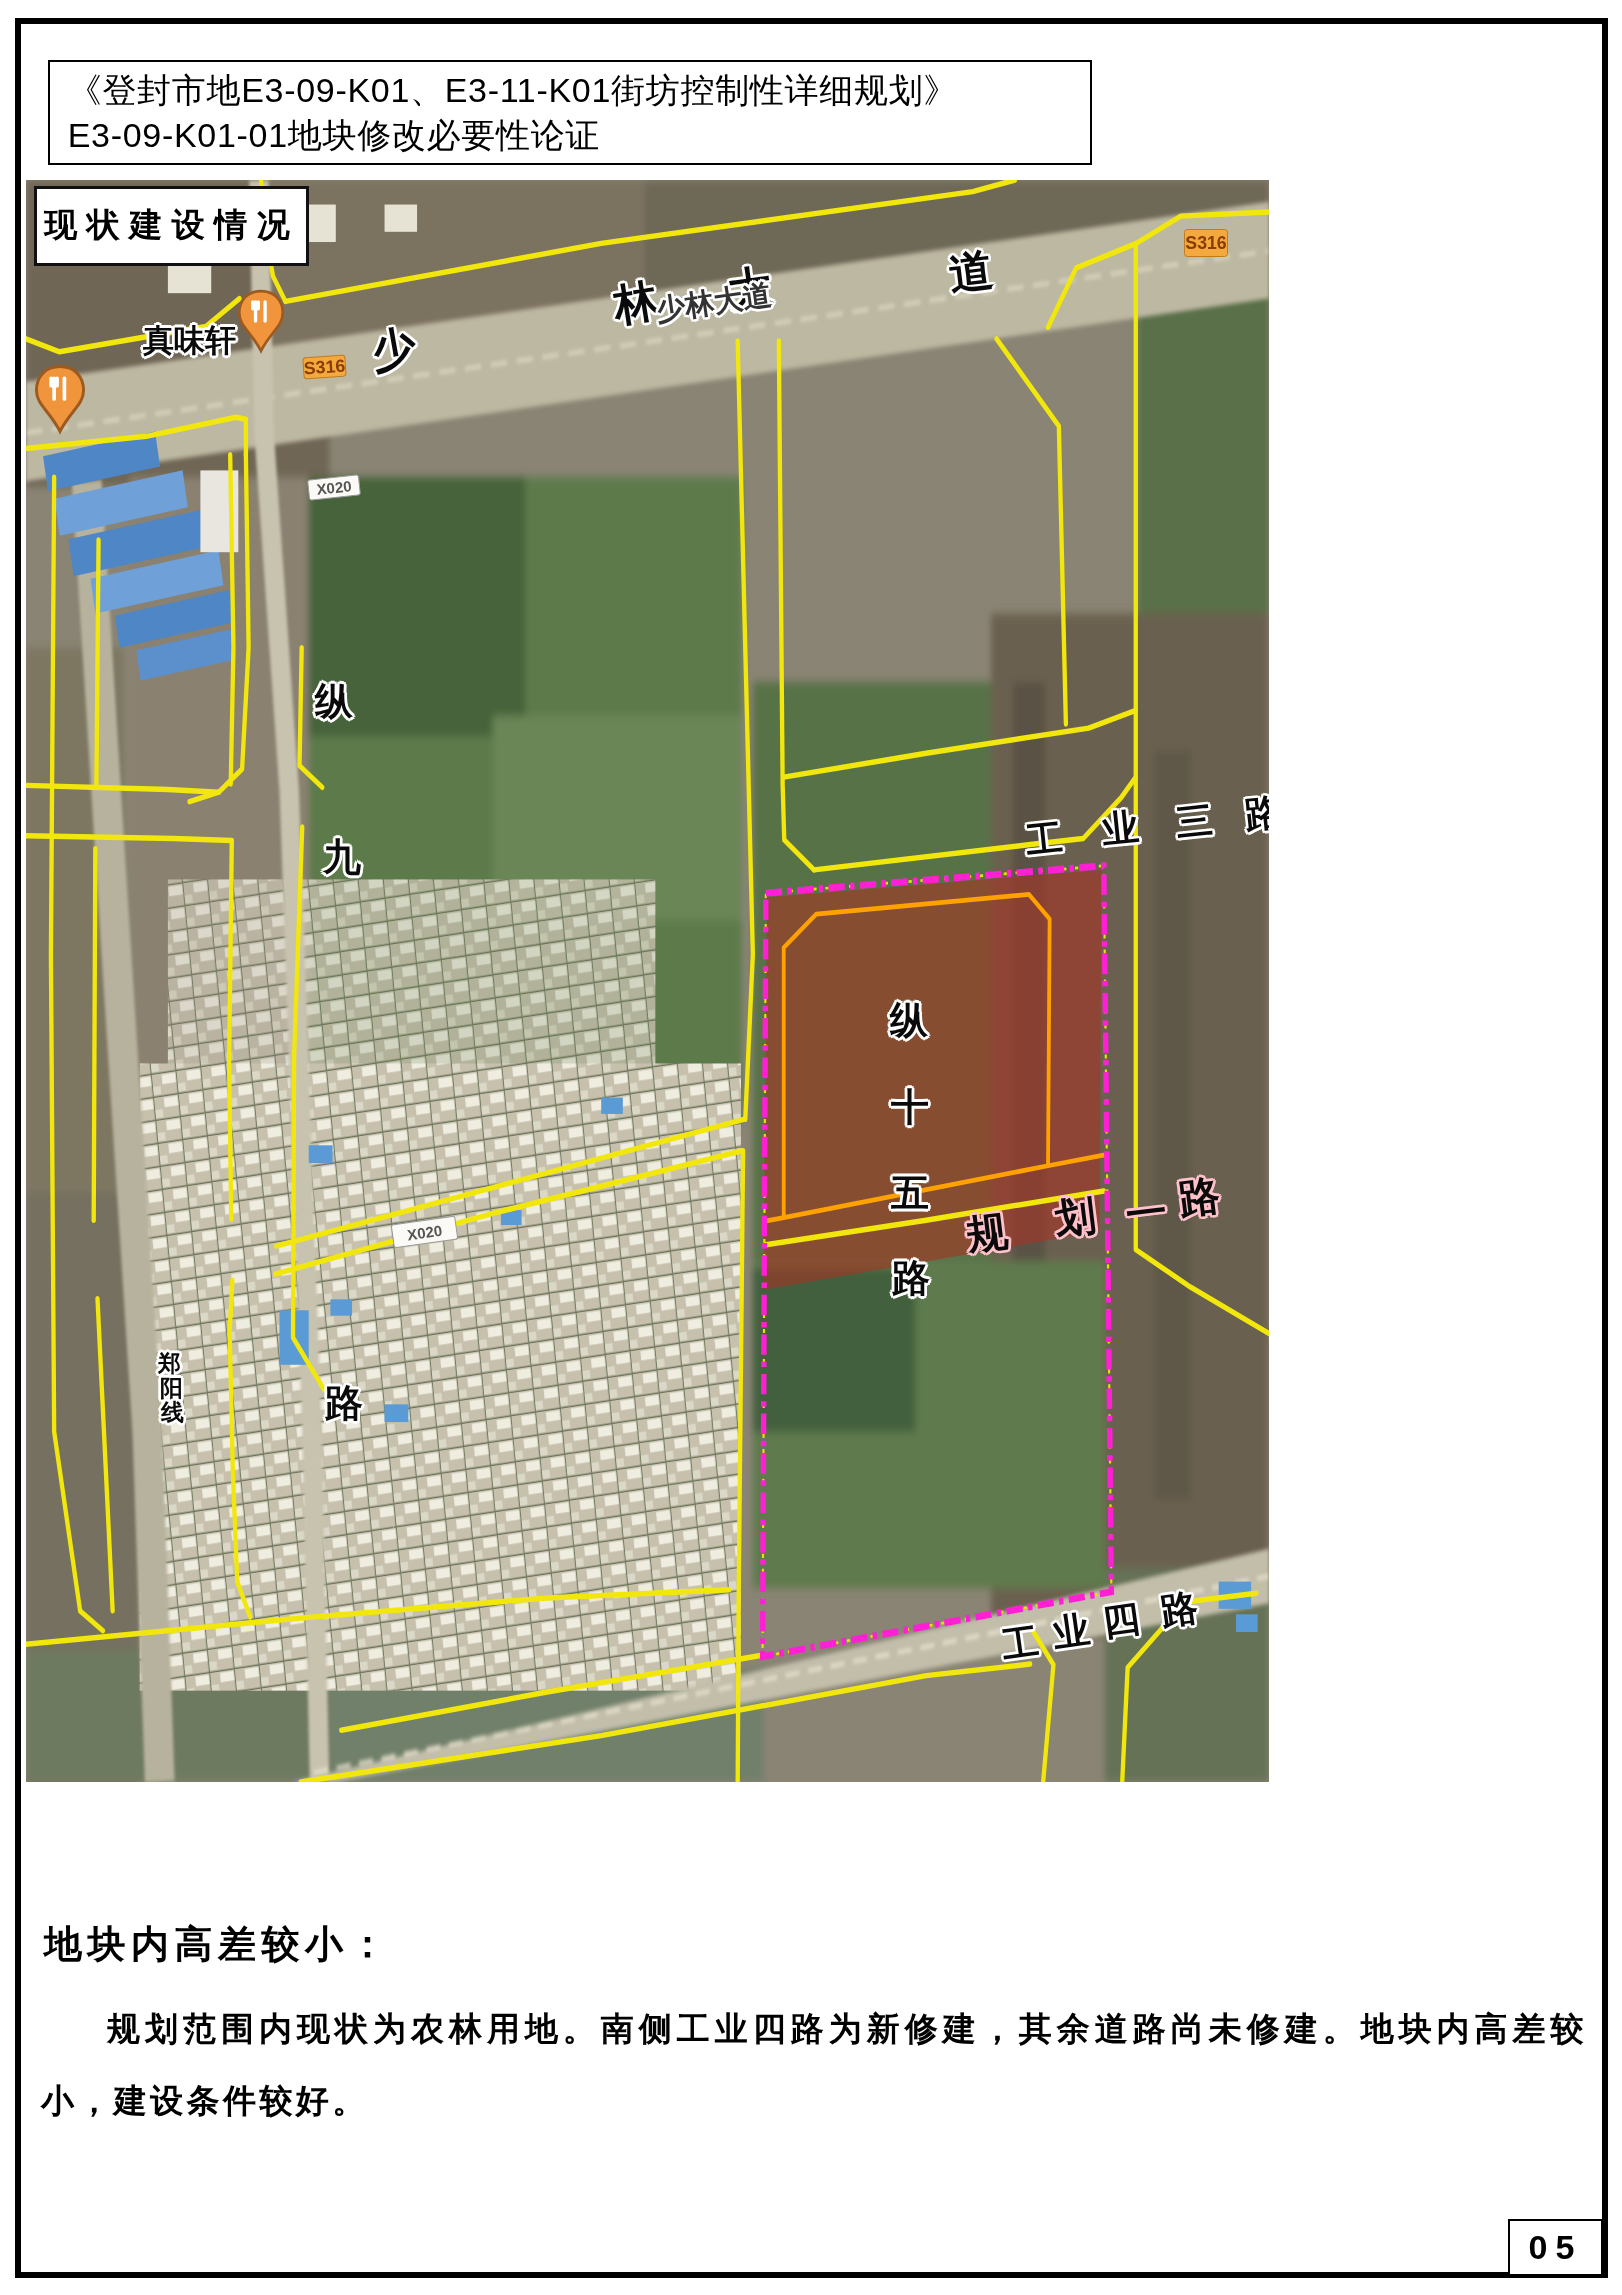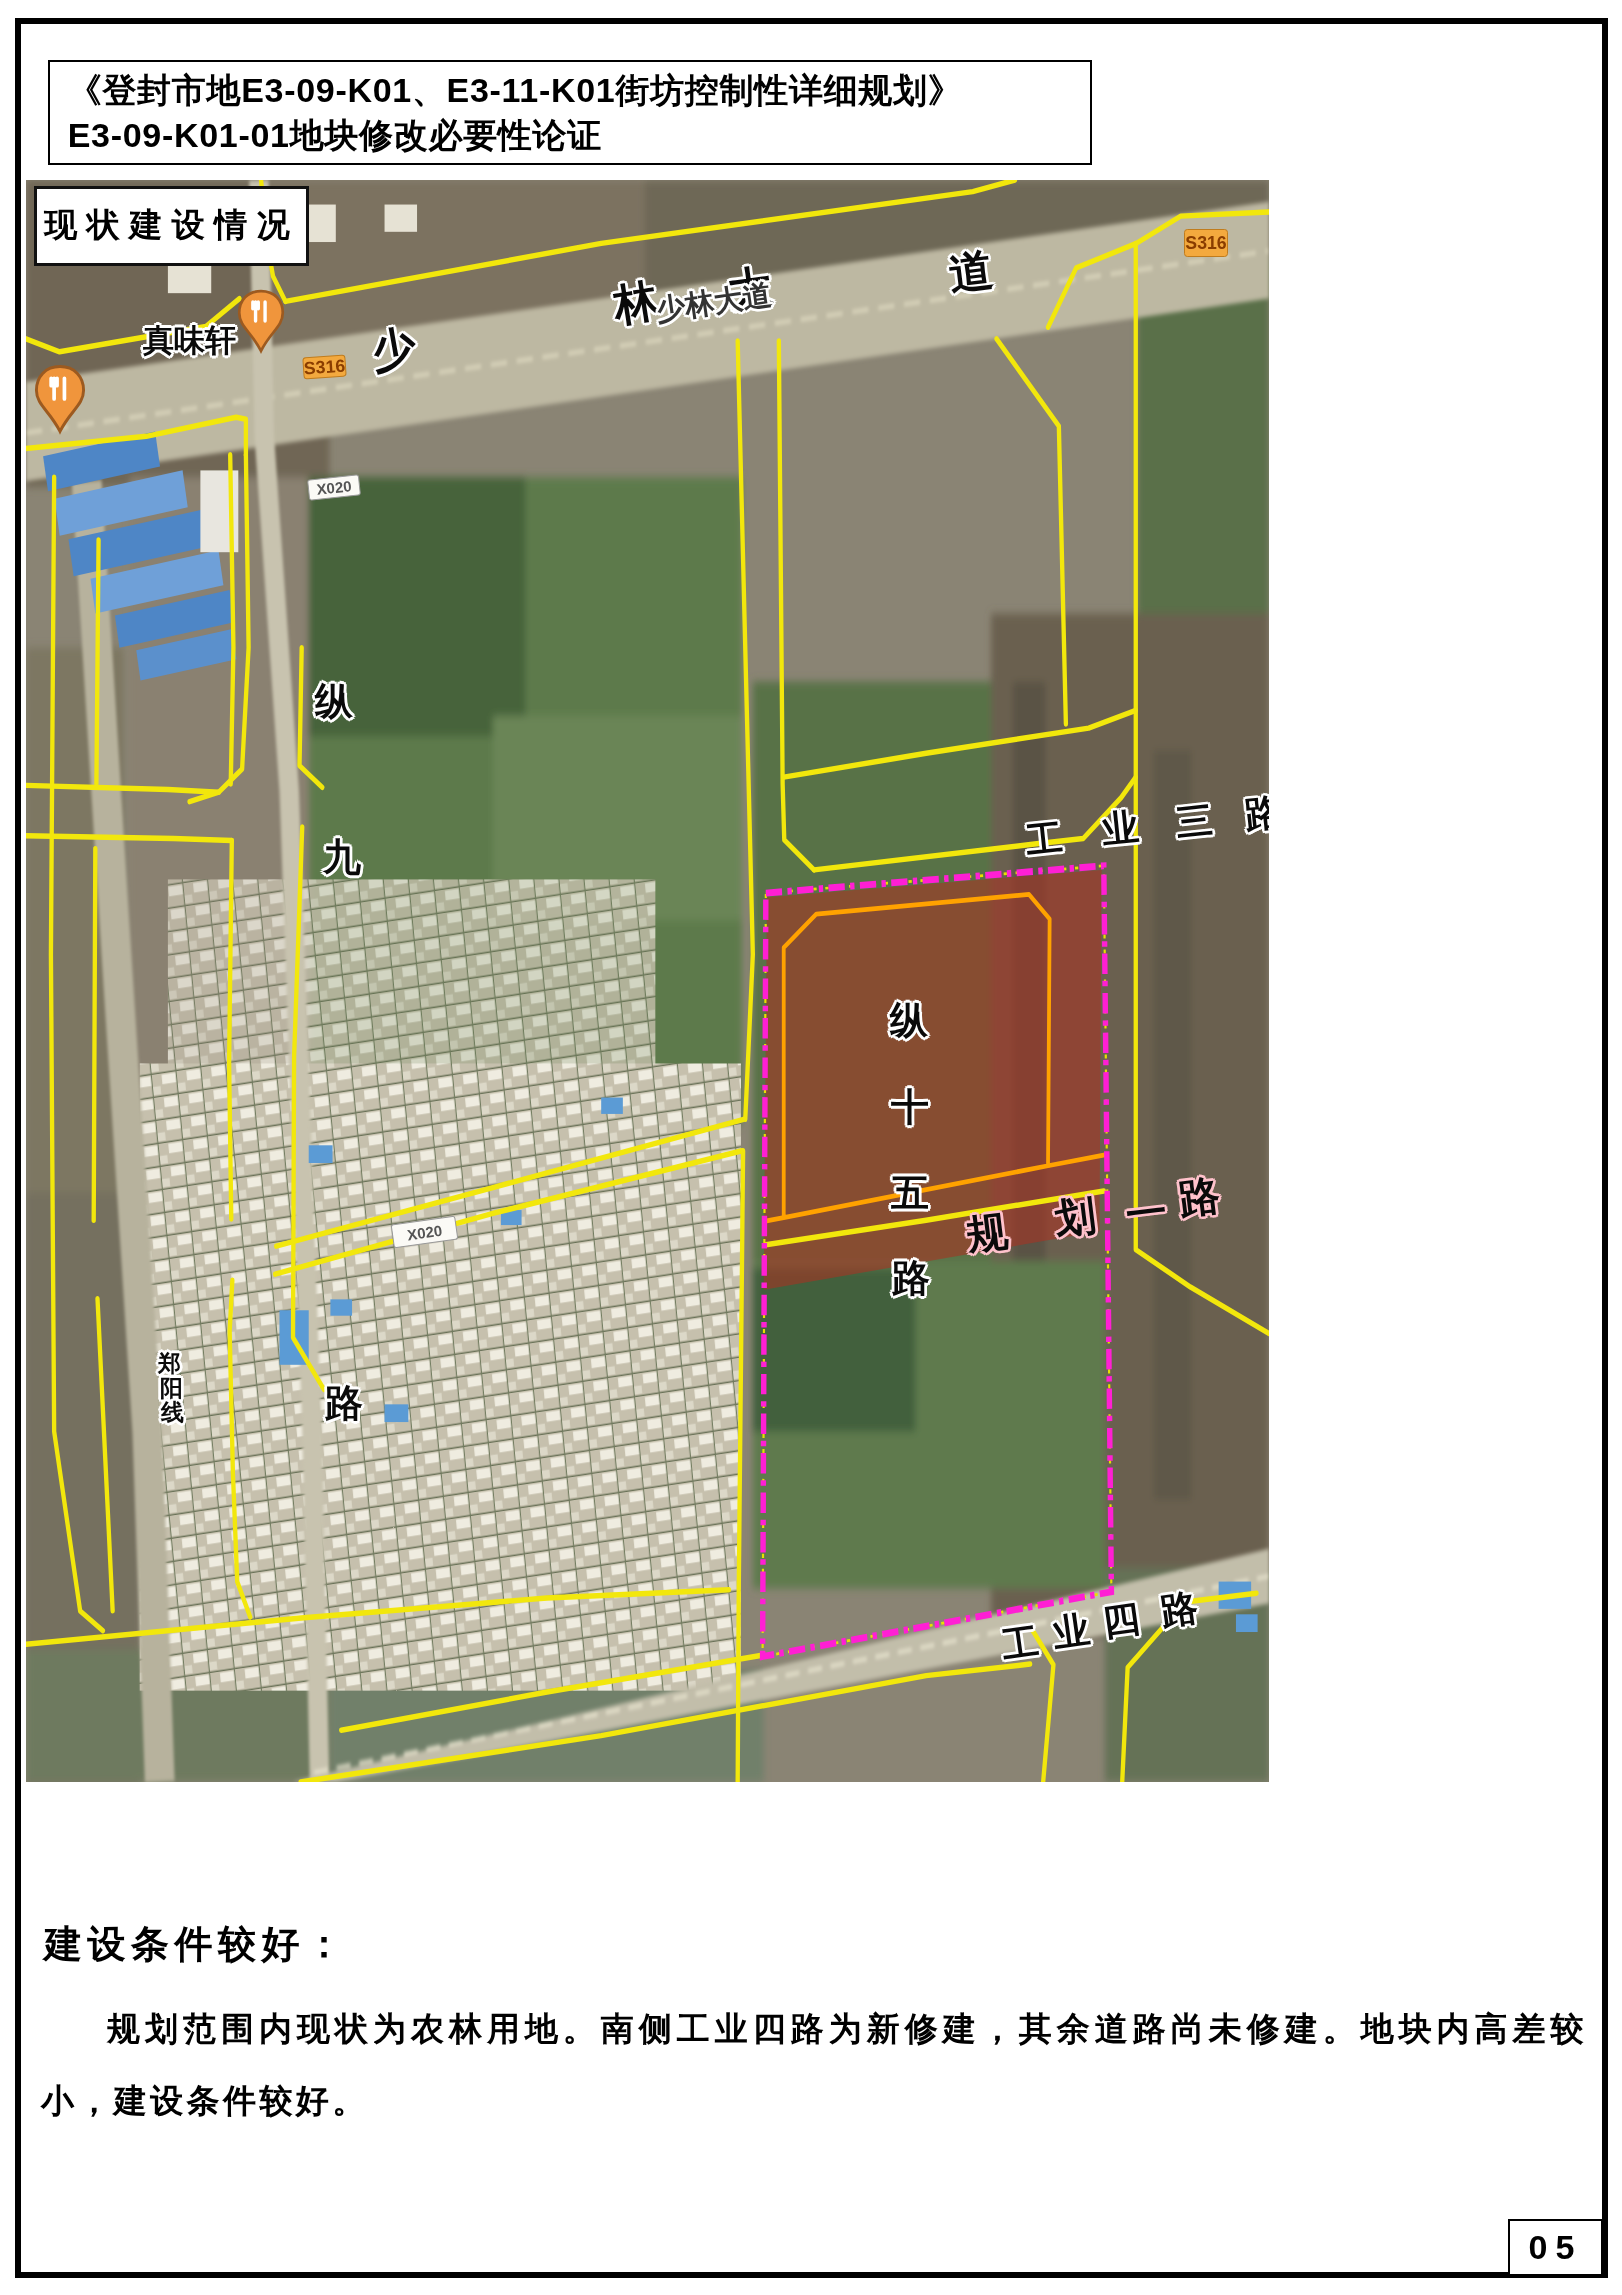--- a/index.html
+++ b/index.html
@@ -1,21 +1,21 @@
 <!DOCTYPE html>
 <html style="font-size:11px"><head>
 <meta charset="utf-8">
 <style>
   html,body{margin:0;padding:0;background:#fff;}
   body{width:1623px;height:2295px;position:relative;font-family:"Liberation Sans",sans-serif;}
   .abs{position:absolute;}
   
   .page-border{left:15px;top:17.7px;width:1581px;height:2248px;border:6.1px solid #000;}
   .title-box{left:48px;top:60px;width:1044px;height:105px;border:2.7px solid #000;box-sizing:border-box;padding:5.5px 17.7px;}
-  .title-line{font-size:34px;font-weight:700;color:#000;letter-spacing:0.7px;line-height:45px;white-space:nowrap;}
+  .title-line{font-size:34px;font-weight:400;color:#000;letter-spacing:0.7px;line-height:45px;white-space:nowrap;}
   
   .map{left:26px;top:180px;width:1243px;height:1602px;overflow:hidden;background:#8a8474;}
   .map svg.base{position:absolute;left:0;top:0;width:100%;height:100%;}
   .status-box{left:8.2px;top:5.5px;width:275px;height:80px;background:#fff;border:3.4px solid #111;box-sizing:border-box;
     display:flex;align-items:center;justify-content:center;font-size:33px;font-weight:700;letter-spacing:9.5px;color:#000;}
   
   .ol{position:absolute;color:#0a0a0a;font-weight:700;white-space:nowrap;
       text-shadow:-2.7px 0 0 #fff,2.7px 0 0 #fff,0 -2.7px 0 #fff,0 2.7px 0 #fff,-2px -2px 0 #fff,2px -2px 0 #fff,-2px 2px 0 #fff,2px 2px 0 #fff;}
   .ol.pink{text-shadow:-2.7px 0 0 #ffc2cc,2.7px 0 0 #ffc2cc,0 -2.7px 0 #ffc2cc,0 2.7px 0 #ffc2cc,-2px -2px 0 #ffc2cc,2px -2px 0 #ffc2cc,-2px 2px 0 #ffc2cc,2px 2px 0 #ffc2cc;}
   .s64{font-size:44px;} .s56{font-size:38px;} .s55{font-size:37px;} .s60{font-size:41px;}
@@ -231,19 +231,19 @@
     <span>S316</span>
   </div>
   <div class="badge-x020" style="left:282px;top:297px;width:50px;height:19px;transform:rotate(-6deg);">
     <span>X020</span>
   </div>
   <div class="badge-x020" style="left:366px;top:1040px;width:63px;height:22px;transform:rotate(-8deg);">
     <span>X020</span>
   </div>
 </div>
 
-<div class="abs footer-heading">建设条件较好：</div>
+<div class="abs footer-heading">地块内高差较小：</div>
 <div class="abs footer-par">规划范围内现状为农林用地。南侧工业四路为新修建，其余道路尚未修建。地块内高差较小，建设条件较好。</div>
 
 <div class="abs pagenum-box">
   <span>05</span>
 </div>
 
 
 </body></html>

